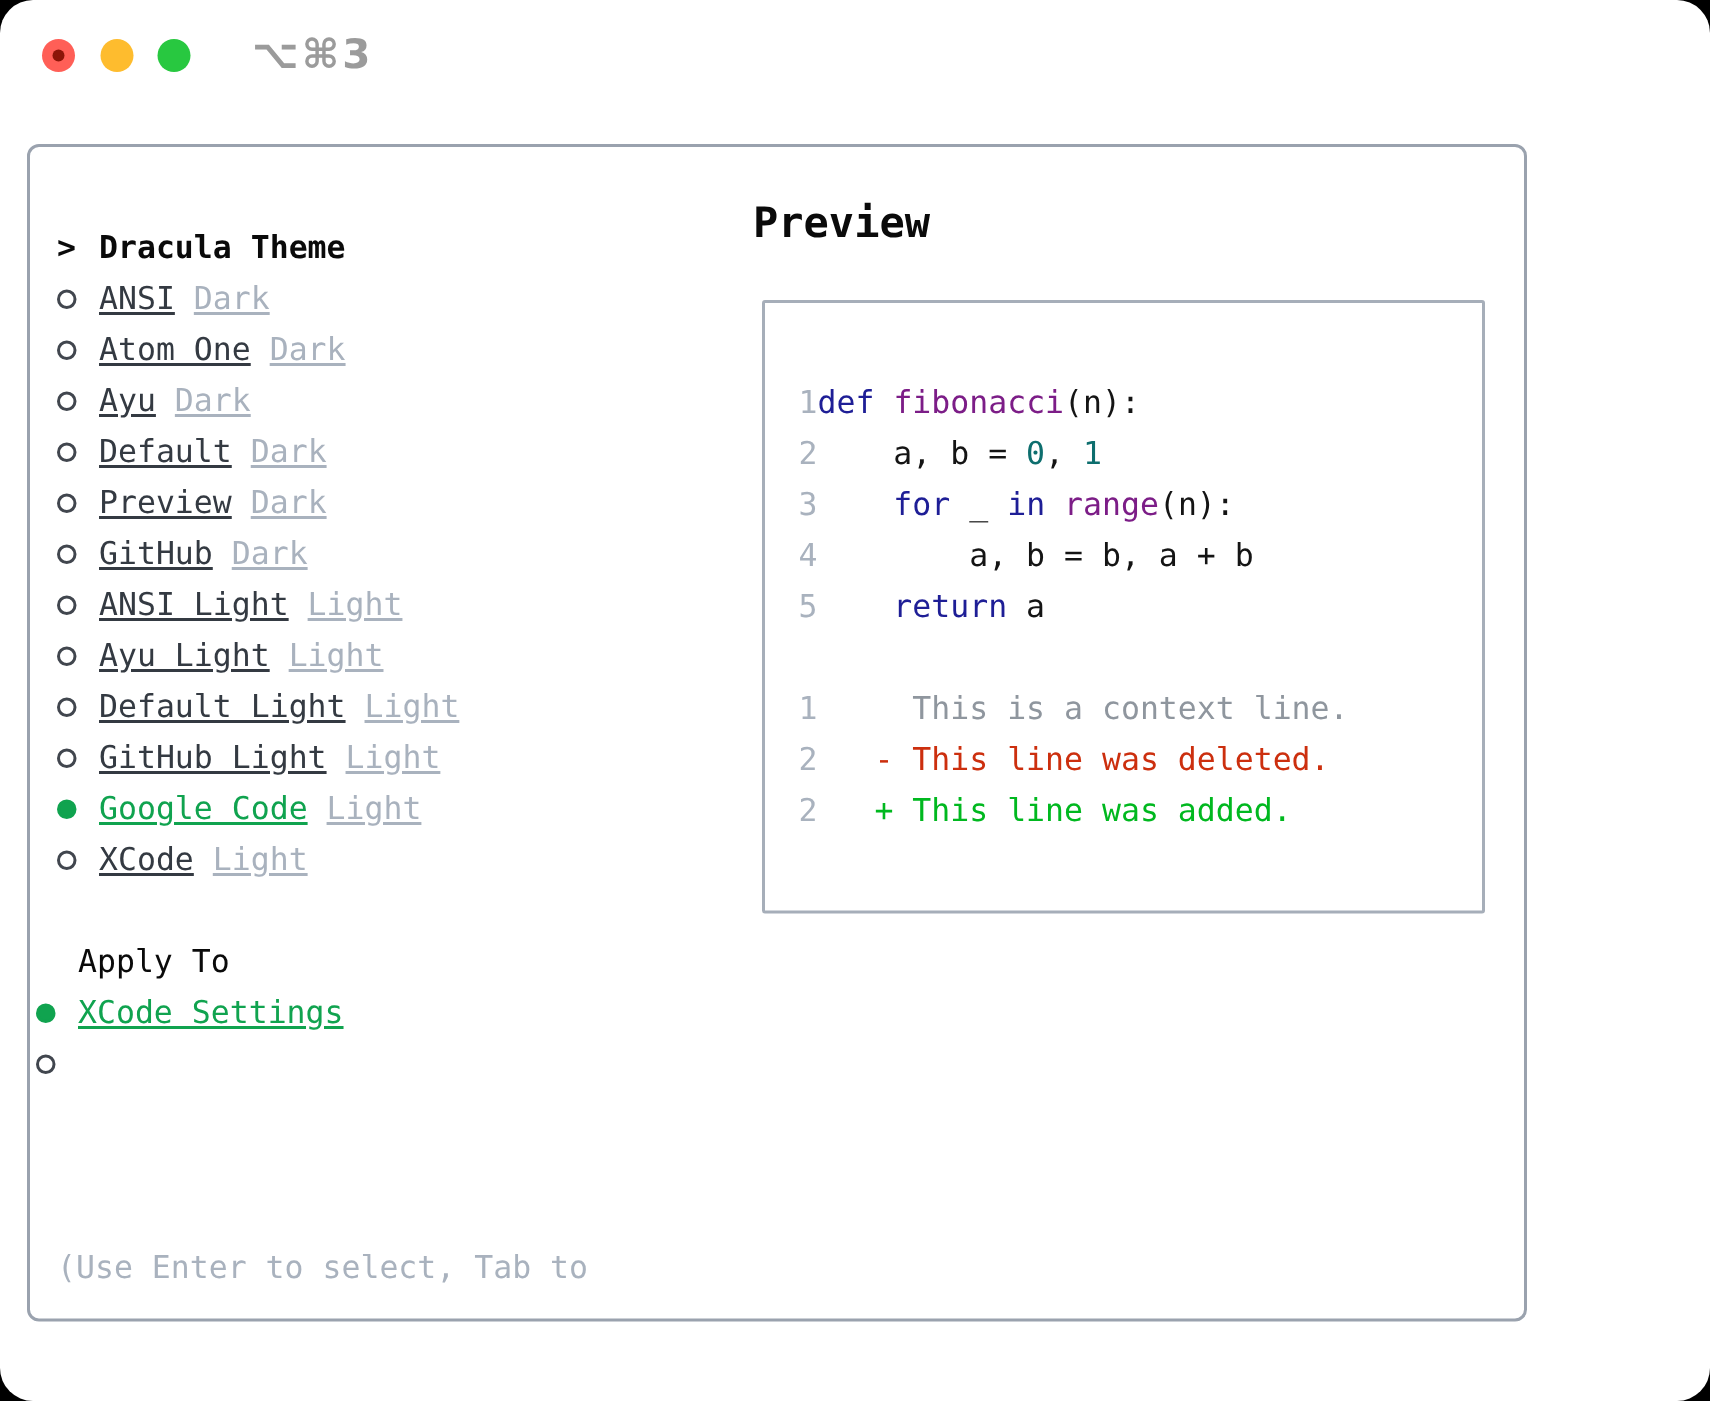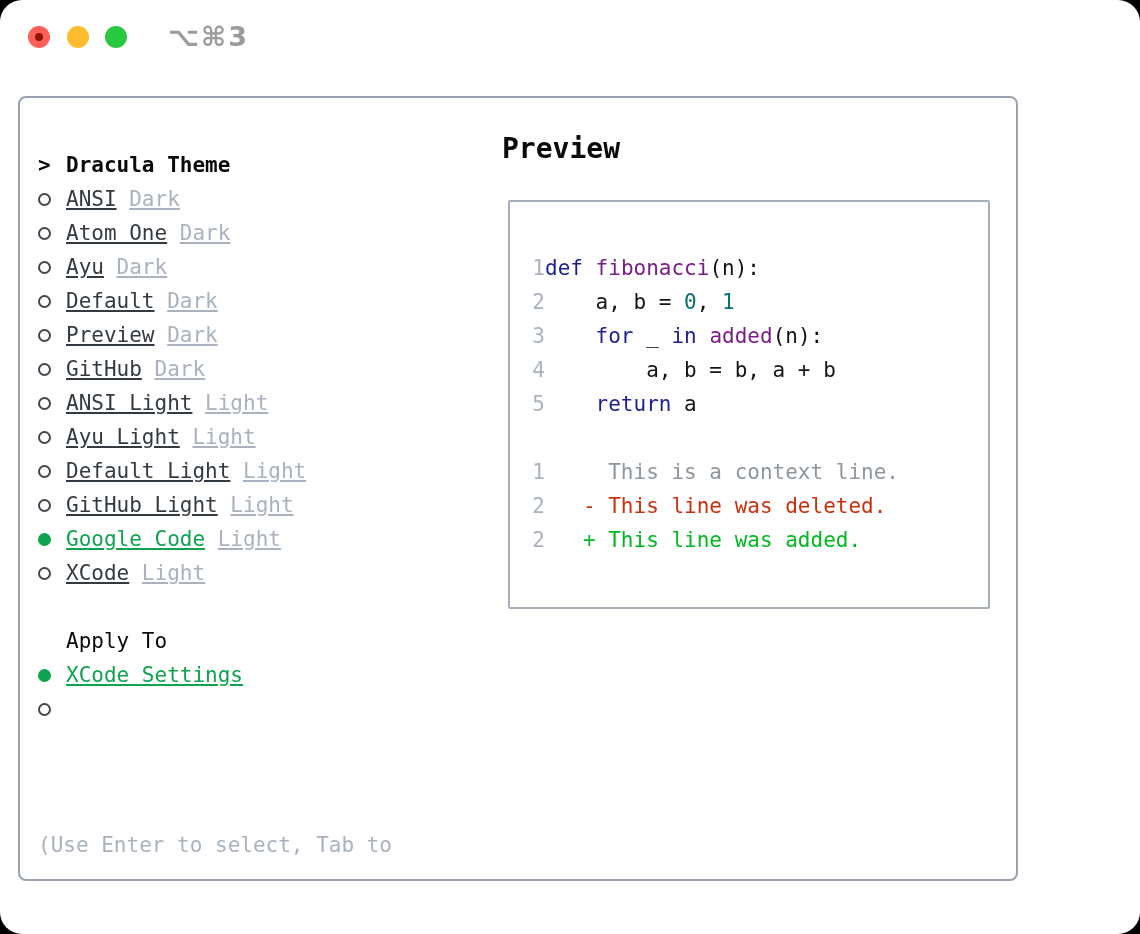--- a/index.html
+++ b/index.html
@@ -37,21 +37,21 @@
   .marker{width:28px;flex:none;display:flex;align-items:center;}
   .caret{font-weight:700;color:var(--header-text);}
   .radio{width:13px;height:13px;box-sizing:border-box;border:2px solid var(--circle-stroke);border-radius:50%;}
   .radio.sel{background:var(--accent-green);border-color:var(--accent-green);}
   .hdr{font-weight:700;color:var(--header-text);}
   .hdr2{color:var(--header-text);}
   .tname{color:var(--item-text);text-decoration:underline;}
   .tname.sel{color:var(--accent-green);}
   .tvariant{color:var(--muted-gray);margin-left:1ch;text-decoration:underline;}
   .theme-list{position:absolute;left:18px;top:50px;}
-  .apply-list{position:absolute;left:18px;top:526px;}
+  .apply-list{position:absolute;left:4px;top:526px;}
   .hint{position:absolute;left:18px;top:662px;font-size:21px;line-height:34px;color:var(--muted-gray);white-space:pre;}
   
   .preview-title{
     position:absolute;left:482px;top:33px;height:34px;
     display:flex;align-items:center;
     font-size:28px;font-weight:700;color:var(--header-text);
   }
   .preview-box{
     position:absolute;left:488px;top:102px;width:478px;height:405px;
     border:2px solid var(--preview-border);border-radius:2px;
@@ -115,21 +115,21 @@
       <div>(Use Enter to select, Tab to</div>
       <div>change focus)</div>
     </div>
 
     <div class="preview-title">Preview</div>
 
     <div class="preview-box">
       <div class="code" id="code-lines">
           <div class="cline"><span class="lnum">1</span><span class="ltext"><span class="tk-kw">def</span><span class="tk-pl"> </span><span class="tk-fn">fibonacci</span><span class="tk-pl">(n):</span></span></div>
           <div class="cline"><span class="lnum">2</span><span class="ltext"><span class="tk-pl">    a, b = </span><span class="tk-nu">0</span><span class="tk-pl">, </span><span class="tk-nu">1</span></span></div>
-          <div class="cline"><span class="lnum">3</span><span class="ltext"><span class="tk-pl">    </span><span class="tk-kw">for</span><span class="tk-pl"> _ </span><span class="tk-kw">in</span><span class="tk-pl"> </span><span class="tk-fn">added</span><span class="tk-pl">(n):</span></span></div>
+          <div class="cline"><span class="lnum">3</span><span class="ltext"><span class="tk-pl">    </span><span class="tk-kw">for</span><span class="tk-pl"> _ </span><span class="tk-kw">in</span><span class="tk-pl"> </span><span class="tk-fn">range</span><span class="tk-pl">(n):</span></span></div>
           <div class="cline"><span class="lnum">4</span><span class="ltext"><span class="tk-pl">        a, b = b, a + b</span></span></div>
           <div class="cline"><span class="lnum">5</span><span class="ltext"><span class="tk-pl">    </span><span class="tk-kw">return</span><span class="tk-pl"> a</span></span></div>
           <div class="cline"><span class="lnum"></span><span class="ltext"></span></div>
           <div class="cline"><span class="lnum">1</span><span class="ltext"><span class="tk-ctx">     This is a context line.</span></span></div>
           <div class="cline"><span class="lnum">2</span><span class="ltext"><span class="tk-del">   - This line was deleted.</span></span></div>
           <div class="cline"><span class="lnum">2</span><span class="ltext"><span class="tk-add">   + This line was added.</span></span></div>
         </div>
     </div>
 
   </div>

